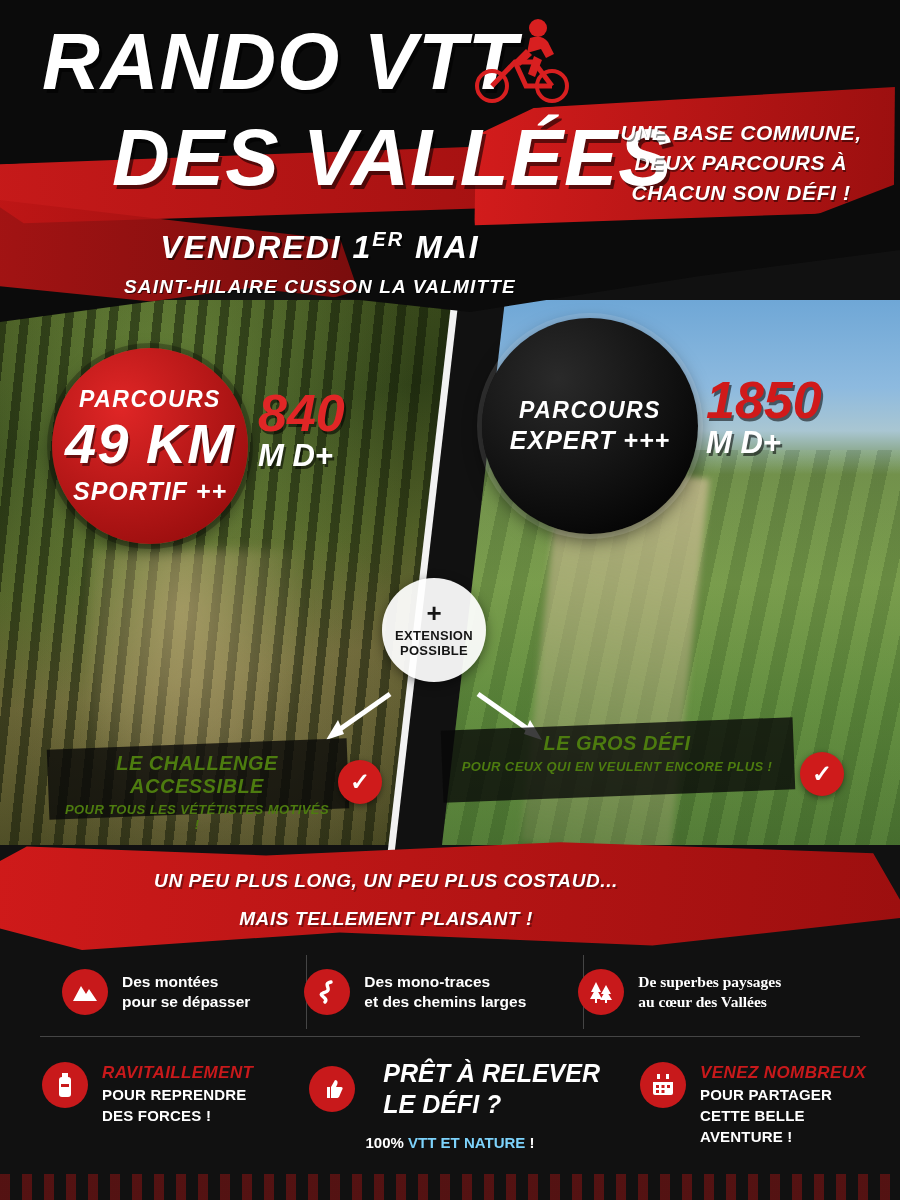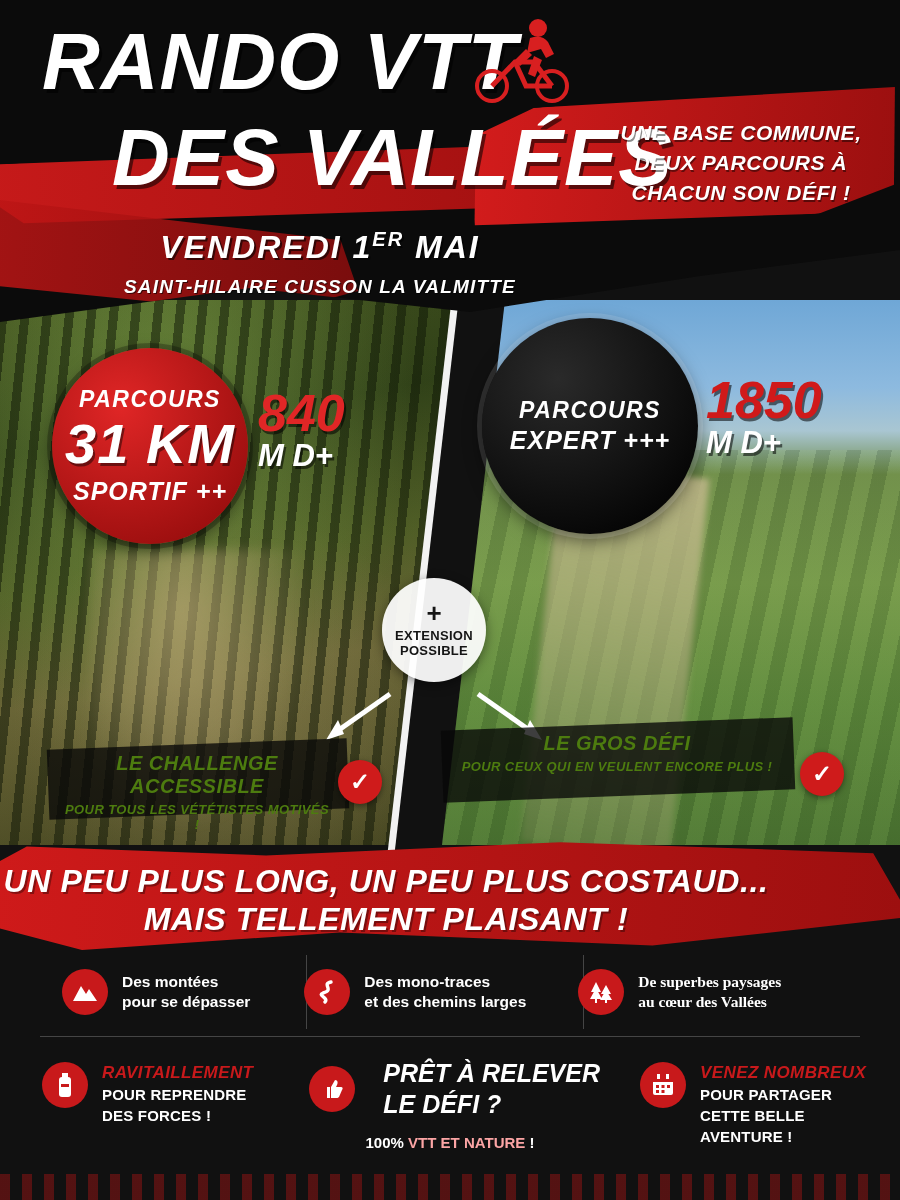--- a/index.html
+++ b/index.html
@@ -244,21 +244,21 @@
   
   .redband {
     position: absolute; left: -10px; top: 840px;
     width: 920px; height: 110px;
     background: linear-gradient(95deg,#cf1a1a,#9c0f0f);
     clip-path: polygon(0 24%, 4% 6%, 30% 14%, 62% 2%, 96% 12%, 100% 70%, 72% 96%, 38% 84%, 10% 100%, 0 78%);
   }
   .redband-text {
     position: absolute; left: 0; top: 862px; width: 772px;
     text-align: center; color: #fff;
-    font-size: 32px; font-weight: 900; font-style: italic;
+    font-size: 19px; font-weight: 900; font-style: italic;
     line-height: 38px; letter-spacing: .6px; text-transform: uppercase;
     text-shadow: 2px 2px 0 rgba(0,0,0,.35);
   }
 
   
   .features {
     position: absolute; left: 0; top: 950px; width: 900px; height: 84px;
     display: flex; align-items: center;
   }
   .feature { display: flex; align-items: center; gap: 14px; }
@@ -299,21 +299,21 @@
   .fc2 { position: absolute; left: 300px; top: 10px; width: 300px; text-align: center; }
   .fc2 .line { display: flex; align-items: center; justify-content: flex-end; gap: 28px; }
   .fc2 .q {
     color: #fff; font-size: 25px; font-weight: 900; font-style: italic;
     text-transform: uppercase; line-height: 31px; text-align: left;
   }
   .fc2 .sub {
     color: #fff; font-size: 15px; line-height: 21px; font-weight: 700;
     text-transform: uppercase; margin-top: 12px;
   }
-  .fc2 .sub .hl { color: #fca5a5; font-weight: 900; }
+  .fc2 .sub .hl { color: #7dd3fc; font-weight: 900; }
 
   .tiretrack {
     position: absolute; left: 0; bottom: 0; width: 900px; height: 26px;
     background: repeating-linear-gradient(90deg,
       rgba(180,20,20,.55) 0 10px, rgba(0,0,0,0) 10px 22px);
     opacity: .75;
   }
 </style>
 </head>
 <body>
@@ -351,21 +351,21 @@
   </svg>
 
   <div class="date">
     <span>VENDREDI 1</span><sup>ER</sup><span> MAI</span>
   </div>
   <div class="place">SAINT-HILAIRE CUSSON LA VALMITTE</div>
   <div class="tagline">UNE BASE COMMUNE, DEUX PARCOURS À CHACUN SON DÉFI !</div>
 
   <div class="badge badge-31">
     <div class="lbl">PARCOURS</div>
-    <div class="km">31 KM</div>
+    <div class="km">49 KM</div>
     <div class="lvl">SPORTIF ++</div>
   </div>
   <div class="denivele den-840">
     <span class="big">840</span>
     <span class="small">M D+</span>
   </div>
 
   <div class="badge badge-53">
     <div class="lbl">PARCOURS</div>
     <div class="lvl">EXPERT +++</div>

